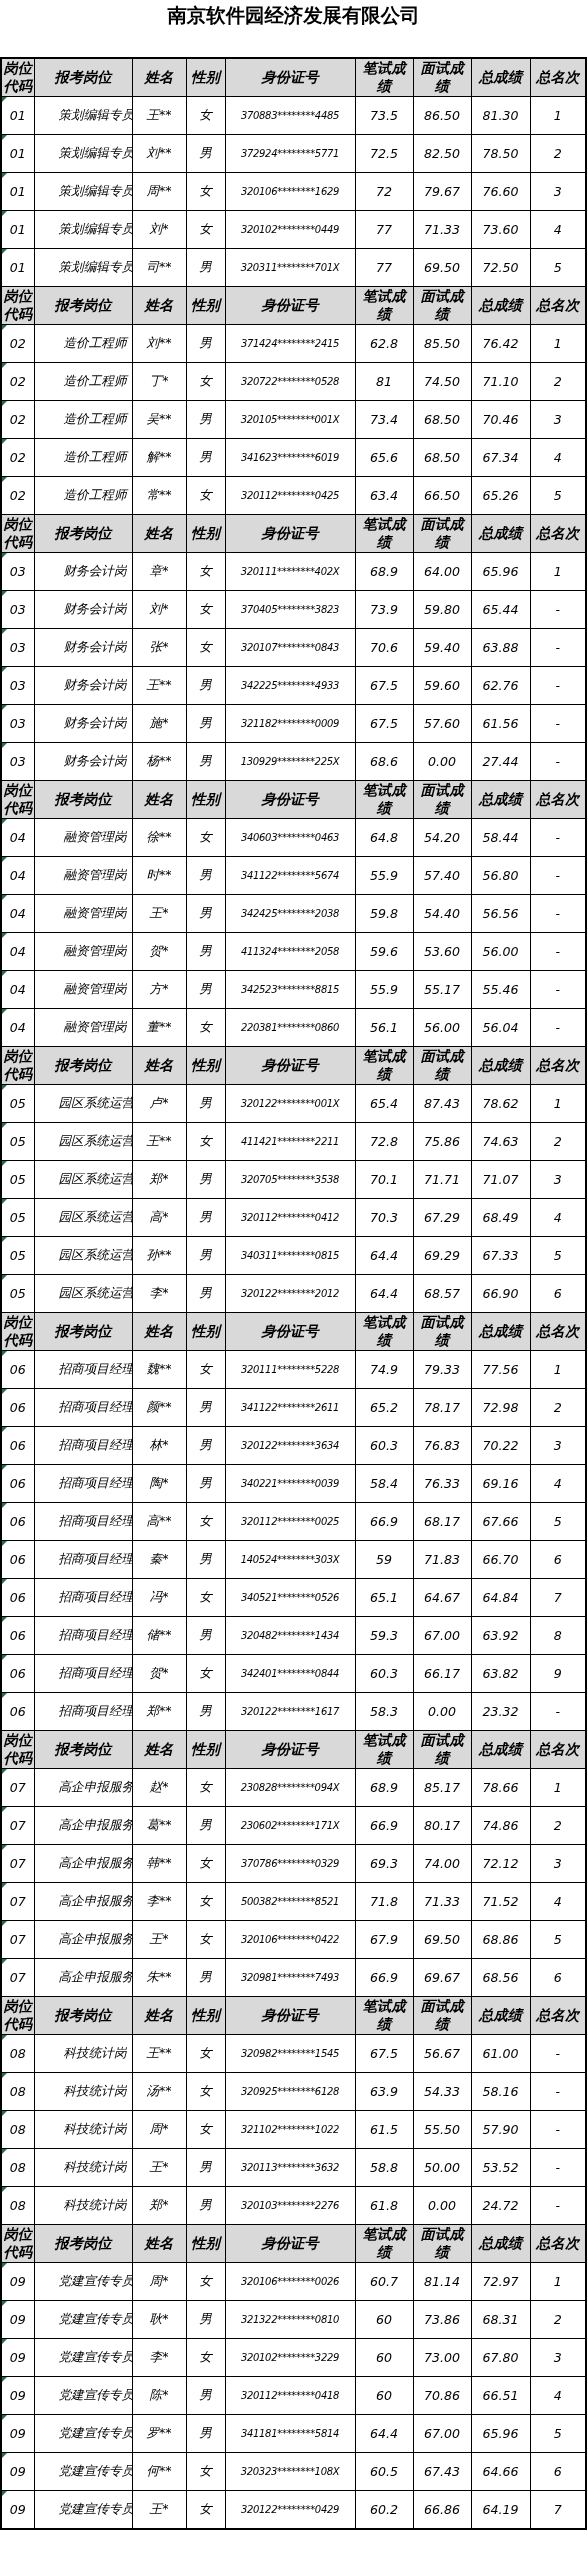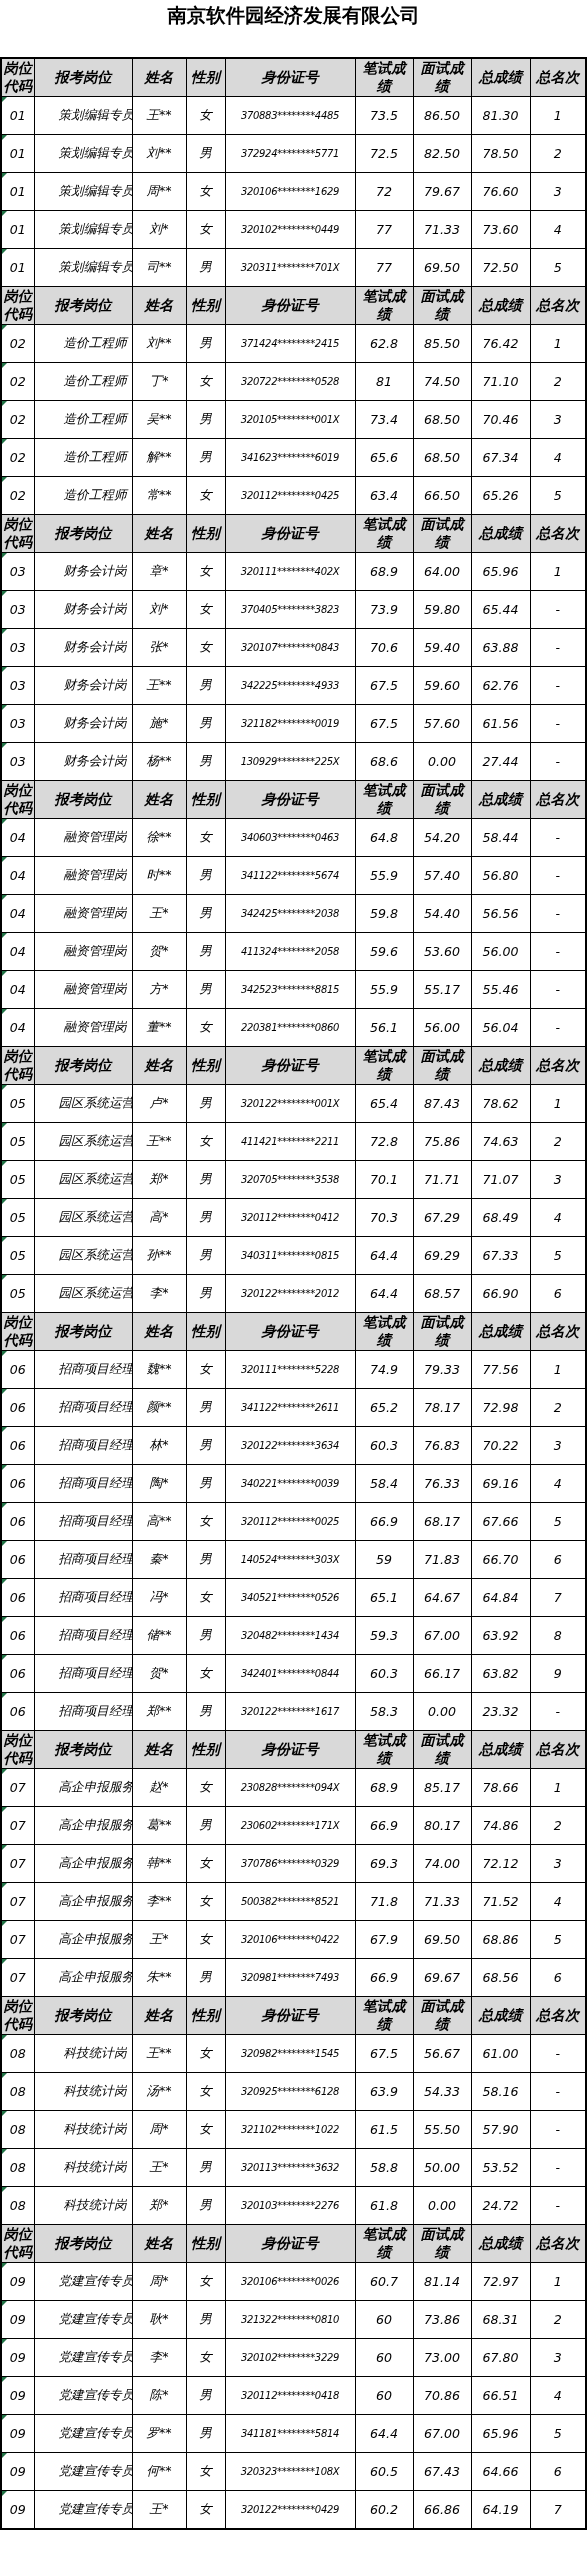--- a/index.html
+++ b/index.html
@@ -263,21 +263,21 @@
           <td>67.5</td>
           <td>59.60</td>
           <td>62.76</td>
           <td>-</td>
         </tr>
         <tr>
           <td class="pos-code"><span class="flag"></span><span>03</span></td>
           <td class="c-pos">财务会计岗</td>
           <td>施*</td>
           <td>男</td>
-          <td class="c-id">321182********0019</td>
+          <td class="c-id">321182********0009</td>
           <td>67.5</td>
           <td>57.60</td>
           <td>61.56</td>
           <td>-</td>
         </tr>
         <tr>
           <td class="pos-code"><span class="flag"></span><span>03</span></td>
           <td class="c-pos">财务会计岗</td>
           <td>杨**</td>
           <td>男</td>

